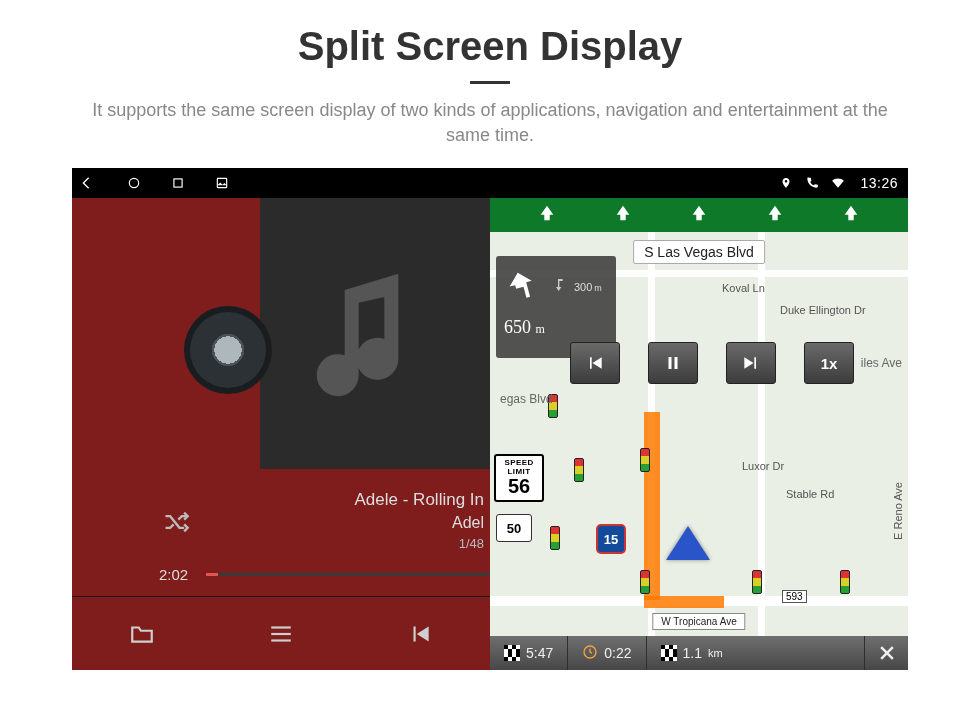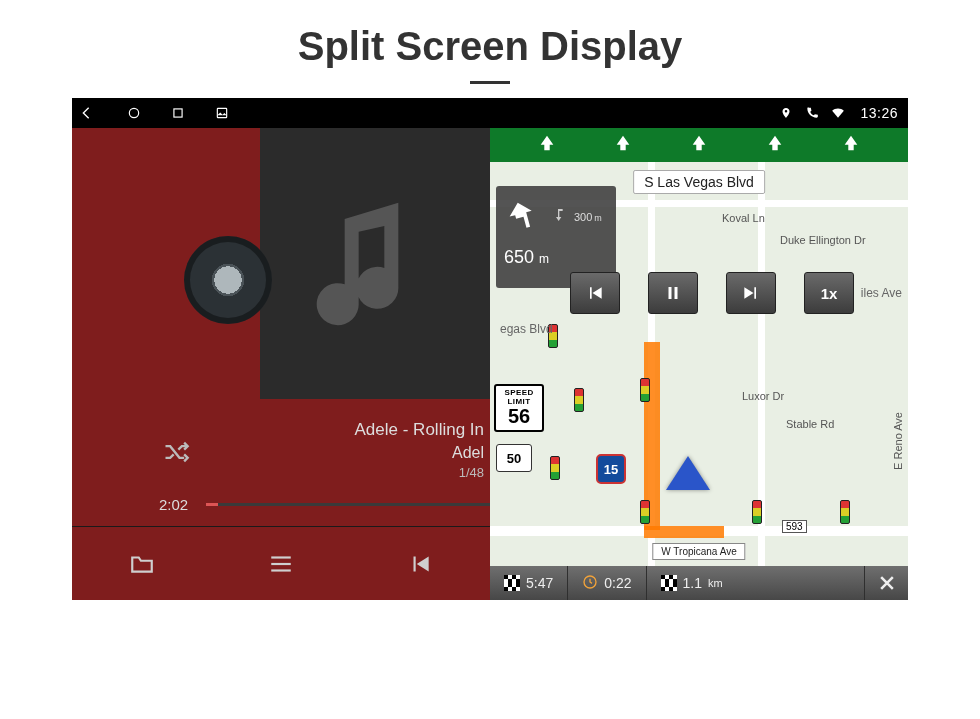--- a/index.html
+++ b/index.html
@@ -150,21 +150,21 @@
     border:1px solid #aaa; border-radius:2px;
   }
   .turn-panel {
     position:absolute; top:58px; left:6px;
     width:120px; background:rgba(60,60,60,.88); color:#fff;
     padding:10px 8px 20px 8px; border-radius:3px;
     font-size:14px;
   }
   .turn-panel .row1 { display:flex; align-items:center; gap:8px; }
   .turn-panel .small { font-size:11px; color:#ddd; display:flex; align-items:flex-end; gap:2px; }
-  .turn-panel .remain { font-size:18px; margin-top:10px; }
+  .turn-panel .remain { font-size:18px; margin-top:10px;font-family:Liberation Serif, serif; }
   .map-controls {
     position:absolute; top:144px; left:44px;
     display:flex; gap:28px;padding-left:36px;
   }
   .mc-btn {
     width:50px; height:42px; background:linear-gradient(#6a6a6a,#3c3c3c);
     border:1px solid #222; border-radius:3px; color:#fff;
     display:flex; align-items:center; justify-content:center;
     font-size:15px; font-weight:600;
   }
@@ -218,20 +218,21 @@
   .mf-sep{ width:1px; height:100%; background:#2f2f2f;}
   .mf-close{ margin-left:auto; width:44px; display:flex; align-items:center; justify-content:center; height:100%; border-left:1px solid #2f2f2f;}
   .flag-ico{ width:16px;height:16px; }
 </style>
 </head>
 <body>
 
 <div class="header">
   <div class="title">Split Screen Display</div>
   <div class="title-underline"></div>
+  <div class="subtitle">It supports the same screen display of two kinds of applications, navigation and entertainment at the same time.</div>
 </div>
 
 <div class="device">
 
   <div class="statusbar">
     <div class="left">
       <span class="sb-icon">
         <svg viewBox="0 0 24 24" width="16" height="16" fill="none" stroke="#fff" stroke-width="2">
             <path d="M10 4 L2 12 L10 20"></path>
           </svg>

